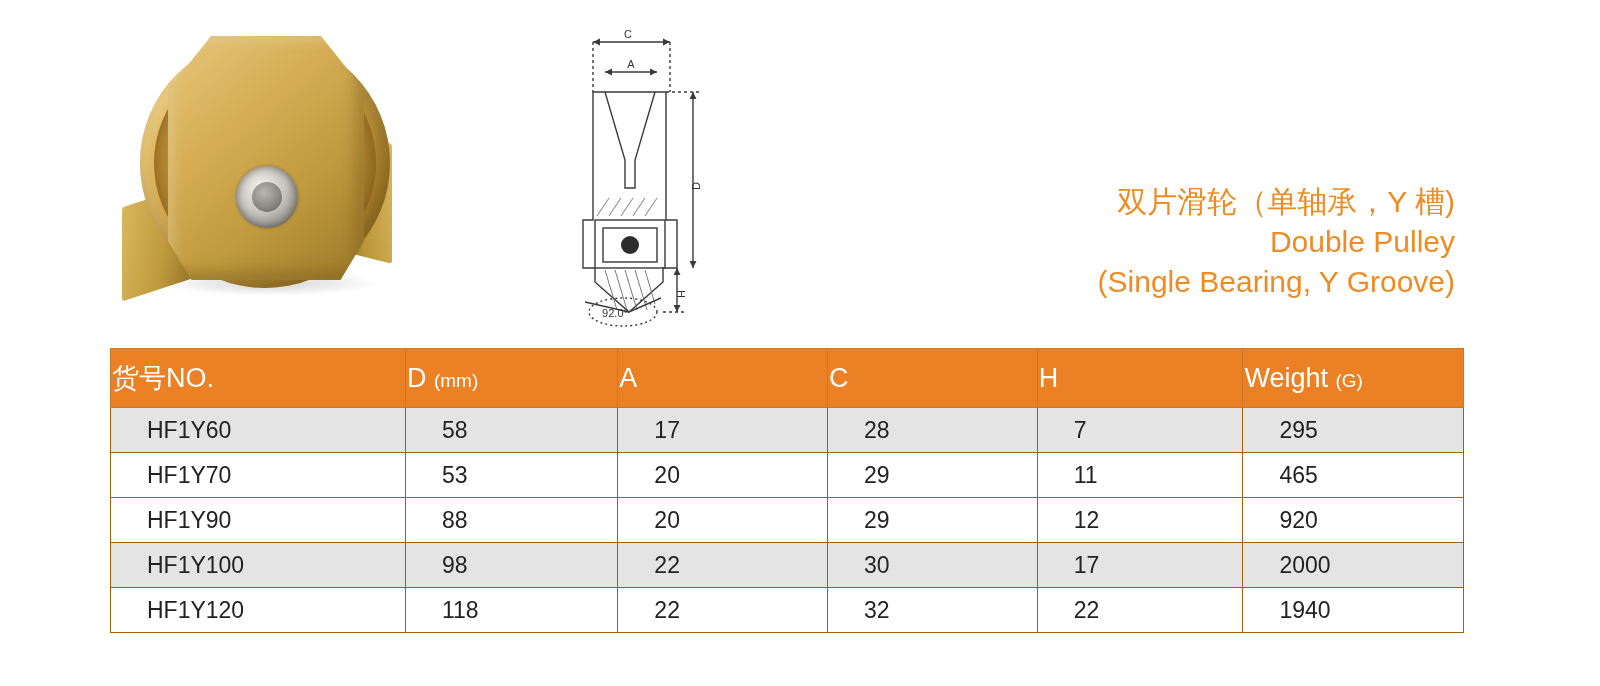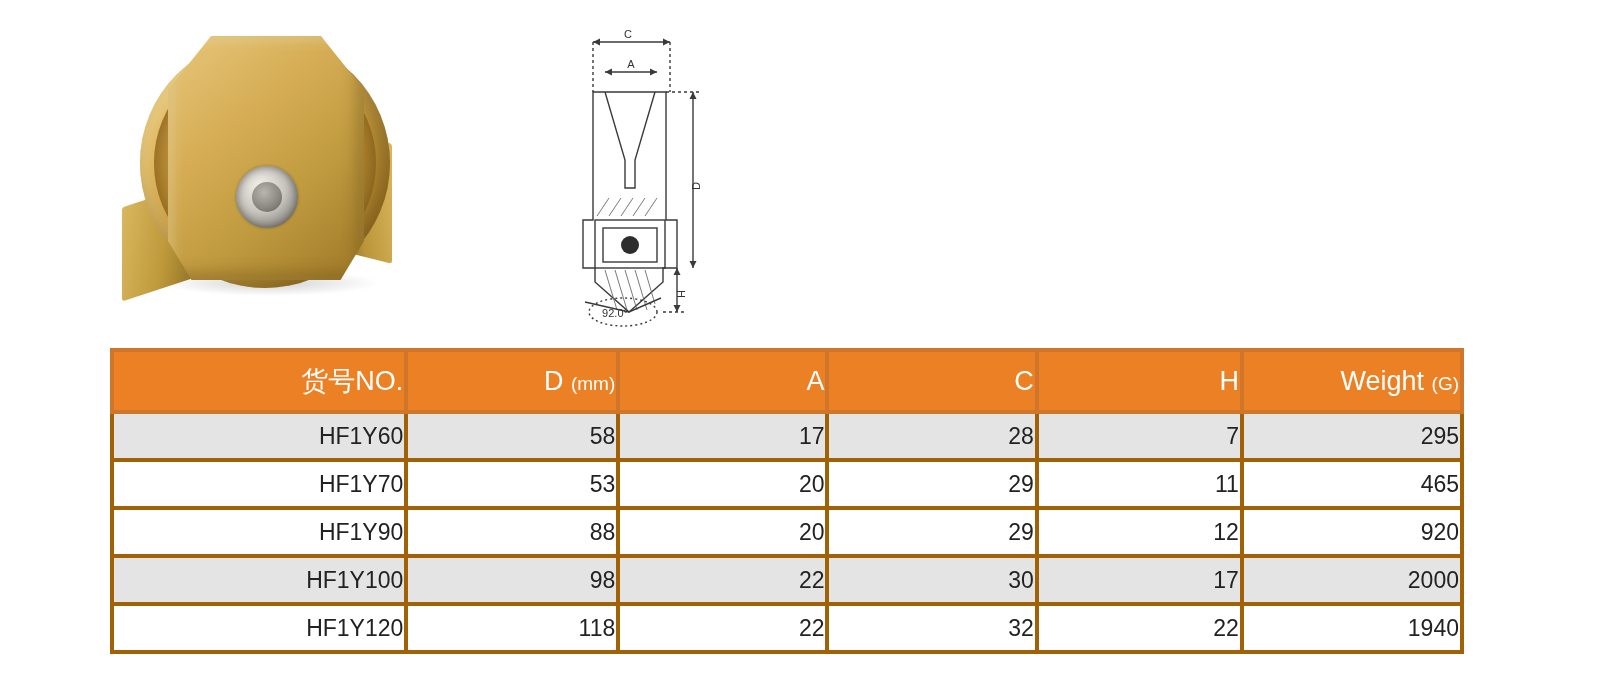--- a/index.html
+++ b/index.html
@@ -149,22 +149,22 @@
     left: 110px;
     top: 348px;
     width: 1354px;
   }
   table.spec {
     border-collapse: collapse;
     width: 100%;
     table-layout: fixed;
   }
   table.spec th, table.spec td {
-    border: 4px solid #a16207;
-    text-align: right;
+    border: 1px solid #a16207;
+    text-align: left;
     color: #222;
   }
   table.spec thead th {
     background: #ec8024;
     color: #ffffff;
     font-weight: normal;
     font-size: 27px;
     height: 56px;
     border-color: #d0762a;
   }
@@ -253,20 +253,25 @@
       <g font-family="Liberation Sans, sans-serif" font-size="11" fill="#333">
         <text x="63" y="18" text-anchor="middle">C</text>
         <text x="66" y="48" text-anchor="middle">A</text>
         <text x="135" y="166" text-anchor="middle" transform="rotate(-90 135 166)">D</text>
         <text x="120" y="274" text-anchor="middle" transform="rotate(-90 120 274)">H</text>
         <text x="50" y="297" text-anchor="middle">92.0°</text>
       </g>
     </svg>
   </div>
 
+  <div class="title-block">
+    <div class="title-cn">双片滑轮（单轴承，Y 槽)</div>
+    <div class="title-en1">Double Pulley</div>
+    <div class="title-en2">(Single Bearing, Y Groove)</div>
+  </div>
 </div>
 
 <div class="spec-table-wrap">
   <table class="spec">
     <colgroup>
       <col class="c0">
         <col class="c1">
         <col class="c2">
         <col class="c3">
         <col class="c4">

